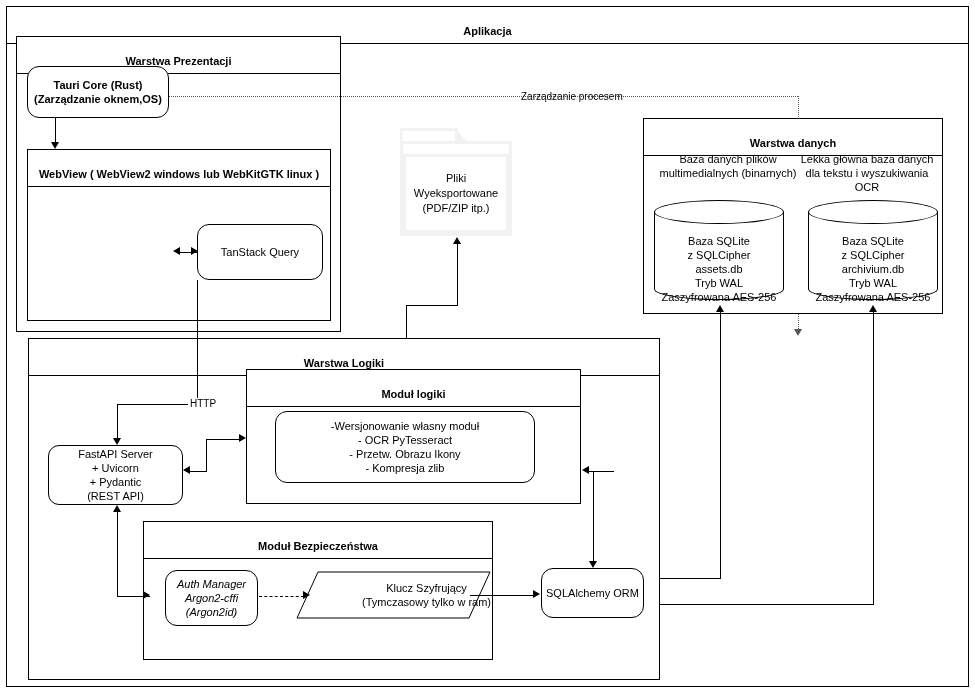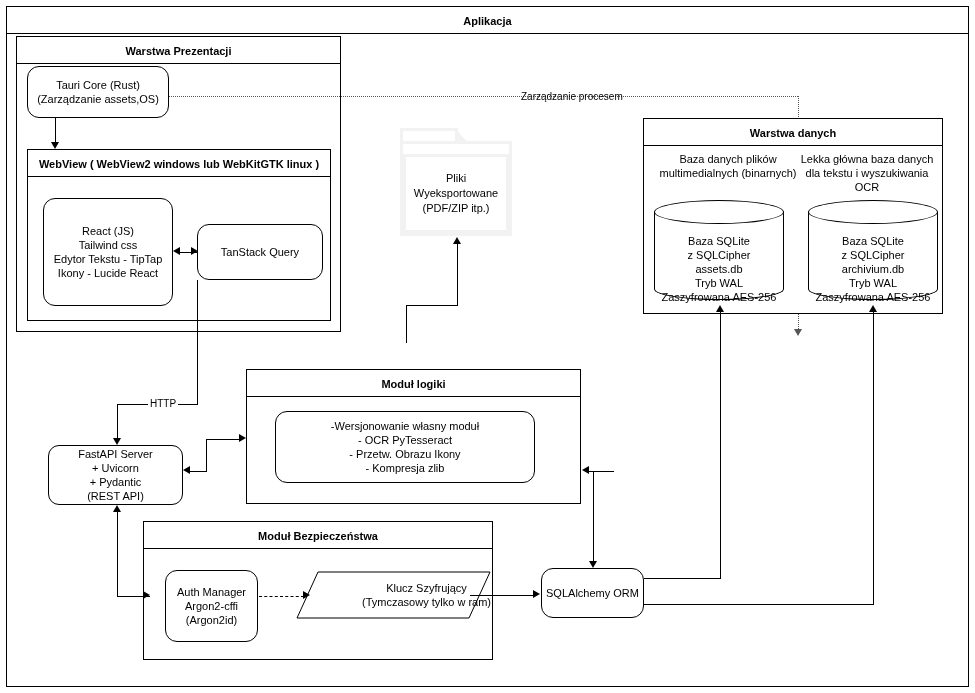--- a/index.html
+++ b/index.html
@@ -21,21 +21,21 @@
   }
   .abs { position: absolute; box-sizing: border-box; }
 
   
   .cont {
     border: 1px solid #000000;
     background: #ffffff;
   }
   .cont > .cont-title {
     position: absolute;
-    left: 0; top: 4px; right: 0;
+    left: 0; top: 14px; right: 0;
     height: 22px;
     line-height: 21px;
     text-align: center;
     font-size: 11px;
     font-weight: bold;
     color: #000000;
     border-bottom: 1px solid #000000;
     background: #ffffff;
     white-space: nowrap;
   }
@@ -159,20 +159,21 @@
   .arr-right{ border-width: 4.5px 0 4.5px 7px; border-color: transparent transparent transparent #000000; }
   .arr-down-gray { border-width: 7px 4.5px 0 4.5px; border-color: #555555 transparent transparent transparent; }
 
   .edgelabel {
     position: absolute;
     font-size: 10px;
     color: #000000;
     background: #ffffff;
     padding: 0 2px;
     white-space: nowrap;
+    margin-left: 40px;
   }
   .lbl-plain {
     position: absolute;
     font-size: 10px;
     color: #000000;
     white-space: nowrap;
   }
   .cap {
     position: absolute;
     text-align: center;
@@ -187,42 +188,34 @@
 <div id="canvas">
 
   <div class="abs cont" style="left:6px; top:6px; width:963px; height:681px;">
     <div class="cont-title">Aplikacja</div>
   </div>
 
   <div class="abs cont" style="left:16px; top:36px; width:325px; height:296px;">
     <div class="cont-title">Warstwa Prezentacji</div>
   </div>
 
-  <div class="abs node" style="left:27px; top:66px; width:142px; height:52px;">
+  <div class="abs node" style="left:27px; top:66px; width:142px; height:52px;font-weight:bold;">
     <div class="lines">
       <div>Tauri Core (Rust)</div>
-      <div>(Zarządzanie assets,OS)</div>
+      <div>(Zarządzanie oknem,OS)</div>
     </div>
   </div>
 
   <div class="abs ln ln-v" style="left:55px; top:118px; height:24px;"></div>
   <div class="abs arrow arr-down" style="left:51px; top:142px;"></div>
 
   <div class="abs cont" style="left:27px; top:149px; width:304px; height:172px;">
     <div class="cont-title">WebView ( WebView2 windows  lub WebKitGTK linux )</div>
   </div>
 
-  <div class="abs node" style="left:43px; top:198px; width:130px; height:108px;">
-    <div class="lines">
-      <div>React (JS)</div>
-      <div>Tailwind css</div>
-      <div>Edytor Tekstu - TipTap</div>
-      <div>Ikony - Lucide React</div>
-    </div>
-  </div>
 
   <div class="abs node" style="left:197px; top:224px; width:126px; height:56px;">
     <div class="lines">
       <div>TanStack Query</div>
     </div>
   </div>
 
   <div class="abs ln ln-h" style="left:180px; top:252px; width:18px;"></div>
   <div class="abs arrow arr-left" style="left:173px; top:247px;"></div>
   <div class="abs arrow arr-right" style="left:191px; top:247px;"></div>
@@ -289,20 +282,23 @@
   </div>
 
   <div class="abs ln ln-v" style="left:720px; top:312px; height:266px;"></div>
   <div class="abs ln ln-h" style="left:644px; top:578px; width:77px;"></div>
   <div class="abs arrow arr-up" style="left:716px; top:305px;"></div>
 
   <div class="abs ln ln-v" style="left:873px; top:312px; height:292px;"></div>
   <div class="abs ln ln-h" style="left:644px; top:604px; width:230px;"></div>
   <div class="abs arrow arr-up" style="left:869px; top:305px;"></div>
 
+  <div class="abs cont" style="left:28px; top:338px; width:632px; height:342px;">
+    <div class="cont-title">Warstwa Logiki</div>
+  </div>
 
   <div class="abs ln ln-v" style="left:197px; top:280px; height:124px;"></div>
   <div class="abs ln ln-h" style="left:117px; top:404px; width:81px;"></div>
   <div class="abs ln ln-v" style="left:117px; top:404px; height:34px;"></div>
   <div class="abs arrow arr-down" style="left:113px; top:438px;"></div>
   <div class="edgelabel" style="left:148px; top:398px;">HTTP</div>
 
   <div class="abs node" style="left:48px; top:445px; width:135px; height:60px;border-radius:11px;">
     <div class="lines">
       <div>FastAPI Server</div>
@@ -328,21 +324,21 @@
   <div class="abs ln ln-h" style="left:206px; top:439px; width:33px;"></div>
   <div class="abs ln ln-v" style="left:206px; top:439px; height:32px;"></div>
   <div class="abs ln ln-h" style="left:190px; top:471px; width:17px;"></div>
   <div class="abs arrow arr-right" style="left:239px; top:434px;"></div>
   <div class="abs arrow arr-left" style="left:183px; top:466px;"></div>
 
   <div class="abs cont" style="left:143px; top:521px; width:350px; height:139px;">
     <div class="cont-title">Moduł Bezpieczeństwa</div>
   </div>
 
-  <div class="abs node" style="left:165px; top:570px; width:93px; height:72px;">
+  <div class="abs node" style="left:165px; top:570px; width:93px; height:56px;font-style:italic;">
     <div class="lines">
       <div>Auth Manager</div>
       <div>Argon2-cffi</div>
       <div>(Argon2id)</div>
     </div>
   </div>
 
   <div class="abs para" style="left:296px; top:571px; width:195px; height:48px;">
     <svg width="195" height="48" viewBox="0 0 195 48" style="position:absolute;left:0;top:0;">
       <polygon points="22,1 194,1 173,47 1,47" fill="#ffffff" stroke="#000000" stroke-width="1"></polygon>

